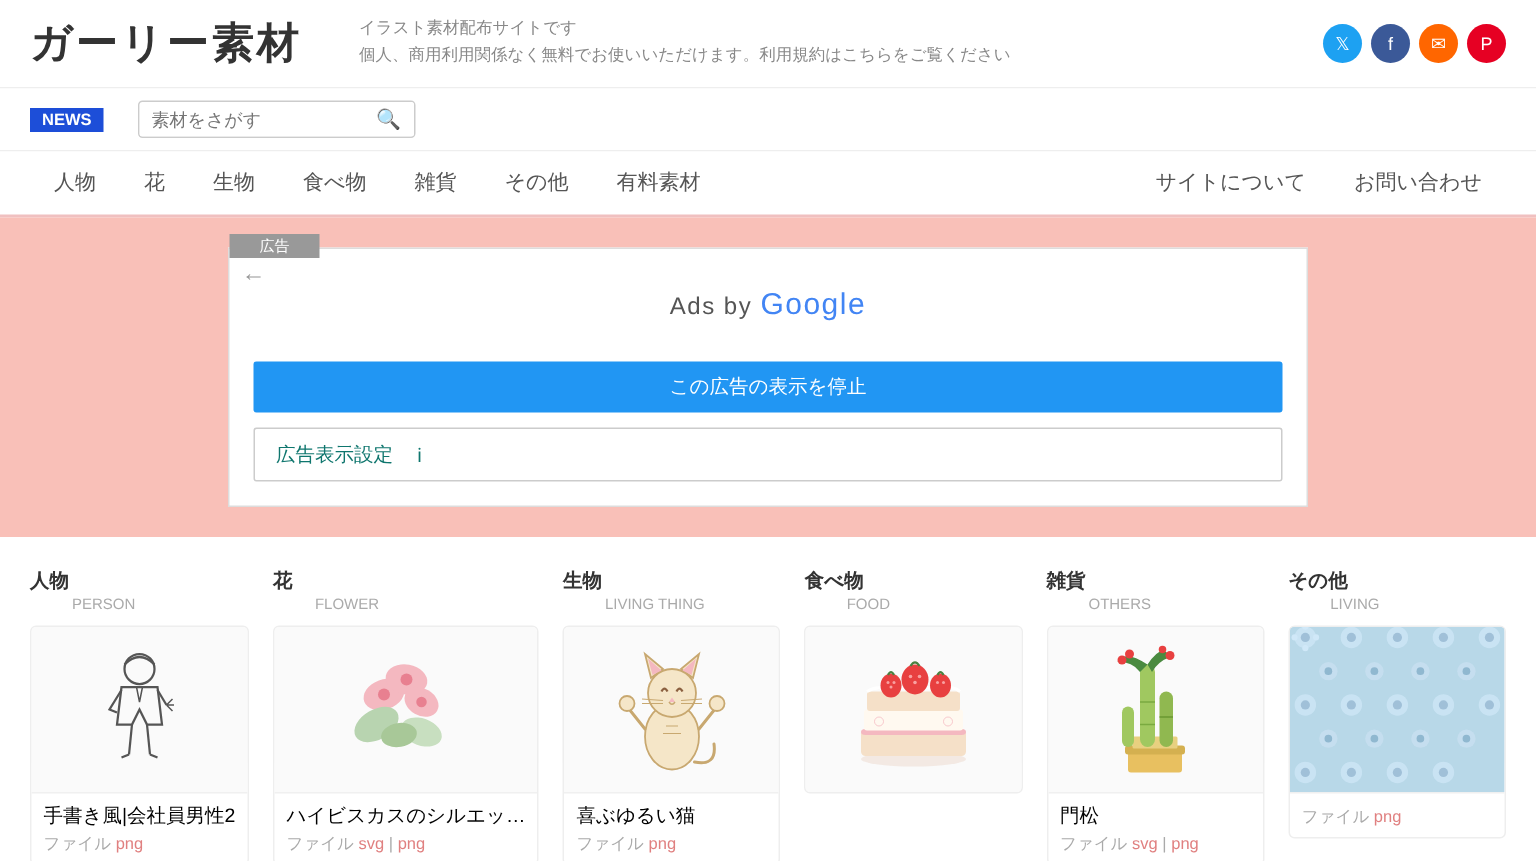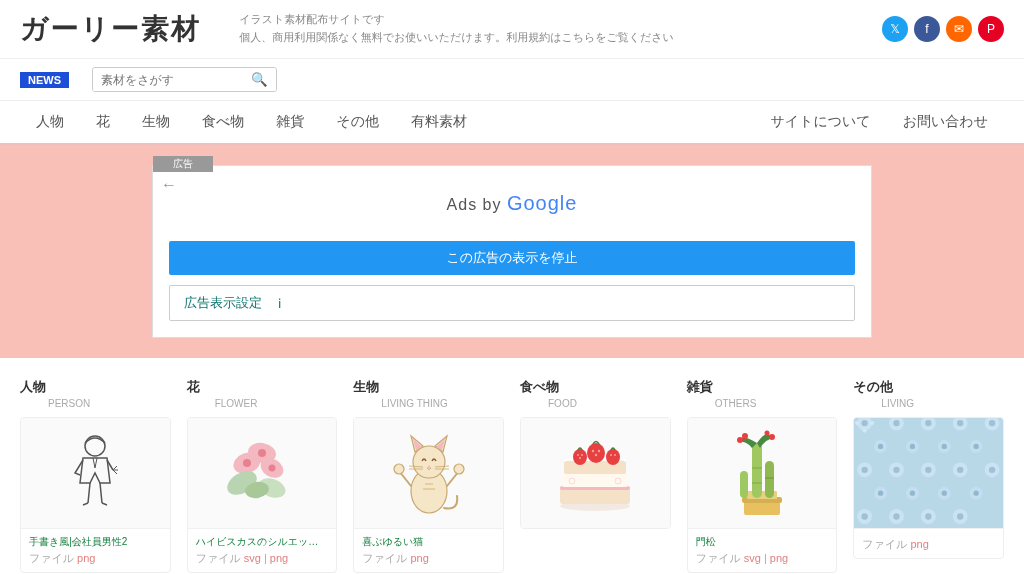--- a/index.html
+++ b/index.html
@@ -45,21 +45,21 @@
 
     
     .categories { padding: 20px; background: #fff; }
     .category-grid { display: grid; grid-template-columns: repeat(6, 1fr); gap: 16px; }
     .category-section { display: flex; flex-direction: column; }
     .category-label { font-size: 13px; color: #333; font-weight: bold; margin-bottom: 2px; }
     .category-label-en { font-size: 10px; color: #aaa; margin-bottom: 8px; padding-left: 28px; }
     .category-card { border: 1px solid #eee; border-radius: 4px; overflow: hidden; background: #fff; }
     .category-card-img { width: 100%; height: 110px; display: flex; align-items: center; justify-content: center; background: #fafafa; overflow: hidden; }
     .category-card-info { padding: 6px 8px; border-top: 1px solid #f0f0f0; }
-    .card-title { font-size: 10px; color: #15803d; white-space: nowrap; overflow: hidden; text-overflow: ellipsis; }
+    .card-title { font-size: 13px; color: #000000; white-space: nowrap; overflow: hidden; text-overflow: ellipsis; }
     .card-files { font-size: 11px; color: #aaa; margin-top: 2px; }
     .card-files a { color: #e08080; text-decoration: none; }
   </style>
 </head>
 <body>
 
 <div class="header">
   <div class="site-title">ガーリー素材</div>
   <div class="header-desc">
     <div>イラスト素材配布サイトです</div>

